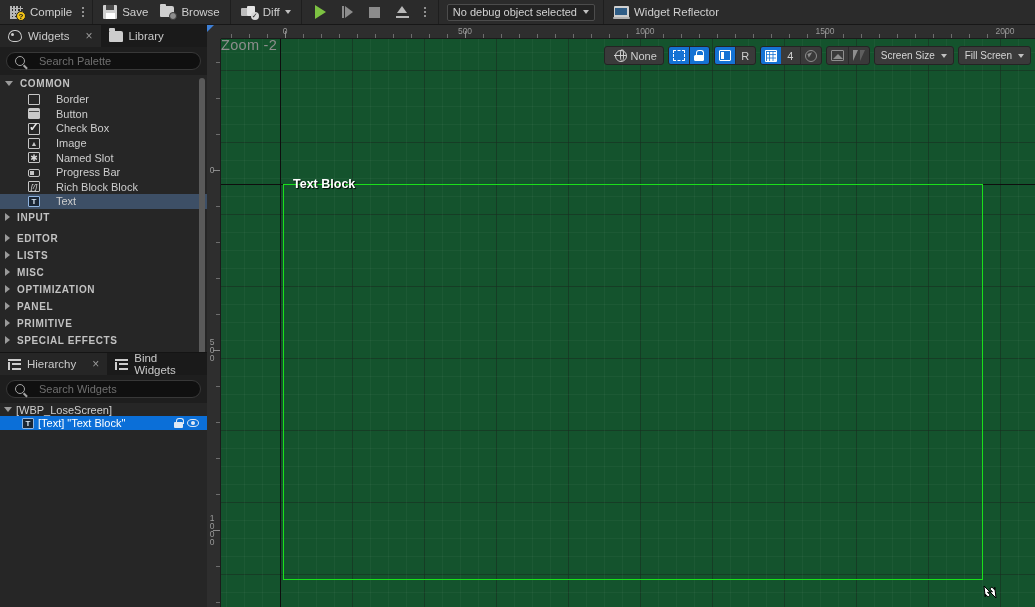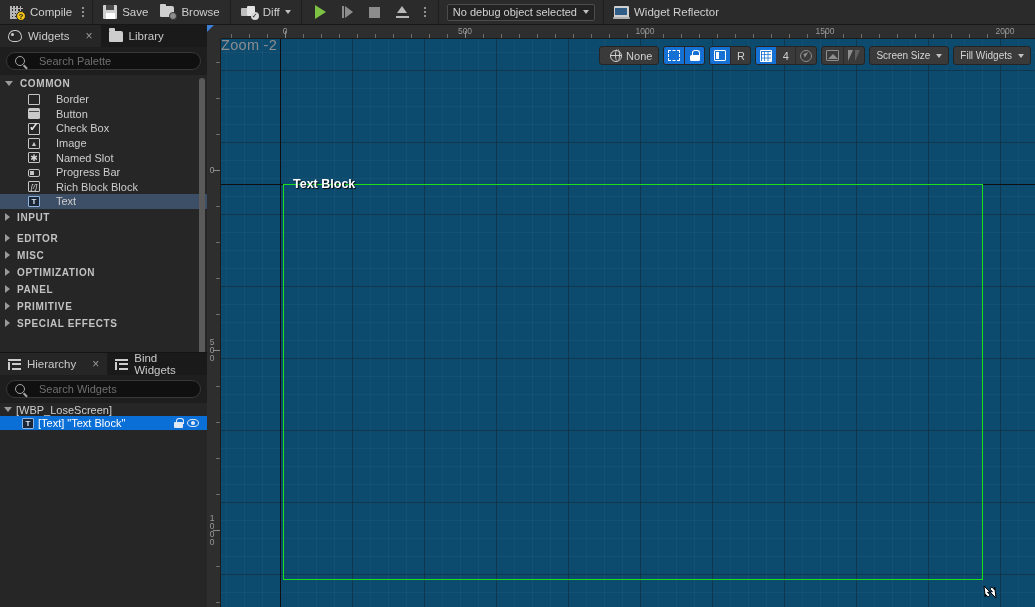--- a/index.html
+++ b/index.html
@@ -194,21 +194,21 @@
   .ruler-h .rtick { bottom: 0; width: 1px; height: 4px; }
   .ruler-h .rtick.major { height: 7px; background: #8a8a8a; }
   .ruler-v .rtick { right: 0; height: 1px; width: 4px; }
   .ruler-v .rtick.major { width: 7px; background: #8a8a8a; }
   .rlab { position: absolute; font-size: 8.5px; color: #9b9b9b; }
   .ruler-h .rlab { top: 1px; transform: translateX(-50%); }
   .ruler-v .rlab { left: 1px; width: 8px; line-height: 8px; text-align: center; transform: translateY(-50%); }
 
   .canvas {
     position: absolute; left: 14px; top: 14px; right: 0; bottom: 0; overflow: hidden;
-    background-color: #0c4a6e;
+    background-color: #14532d;
   }
   .grid {
     position: absolute; inset: 0;
     background-image:
       linear-gradient(to right, rgba(255,255,255,.035) 1px, transparent 1px),
       linear-gradient(to bottom, rgba(255,255,255,.035) 1px, transparent 1px),
       linear-gradient(to right, rgba(0,0,0,.35) 1px, transparent 1px),
       linear-gradient(to bottom, rgba(0,0,0,.35) 1px, transparent 1px);
     background-size: 18px 18px, 18px 18px, 72px 72px, 72px 72px;
     background-position: 59px 0, 0 31px, 59px 0, 0 31px;
@@ -423,20 +423,24 @@
           <span>Text</span>
         </div>
 
         <div class="cat">
           <span class="tri-r"></span>
           <span>INPUT</span>
         </div>
         <div class="cat" style="margin-top:4px">
           <span class="tri-r"></span>
           <span>EDITOR</span>
+        </div>
+        <div class="cat">
+          <span class="tri-r"></span>
+          <span>LISTS</span>
         </div>
         <div class="cat">
           <span class="tri-r"></span>
           <span>MISC</span>
         </div>
         <div class="cat">
           <span class="tri-r"></span>
           <span>OPTIMIZATION</span>
         </div>
         <div class="cat">
@@ -643,19 +647,19 @@
             <span class="ico-mirror"></span>
           </div>
         </div>
 
         <div class="vdrop">
           <span>Screen Size</span>
           <span class="caret"></span>
         </div>
 
         <div class="vdrop">
-          <span>Fill Widgets</span>
+          <span>Fill Screen</span>
           <span class="caret"></span>
         </div>
       </div>
     </div>
   </div>
 </div>
 
 </body></html>

